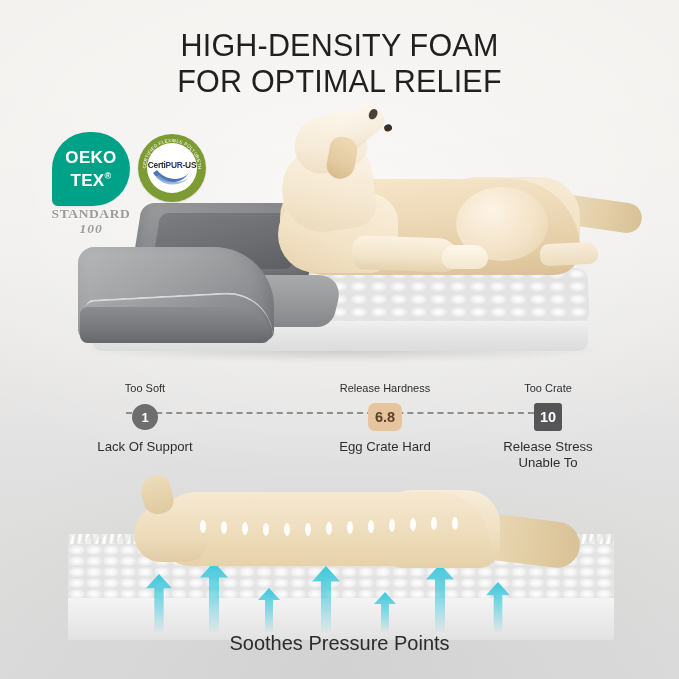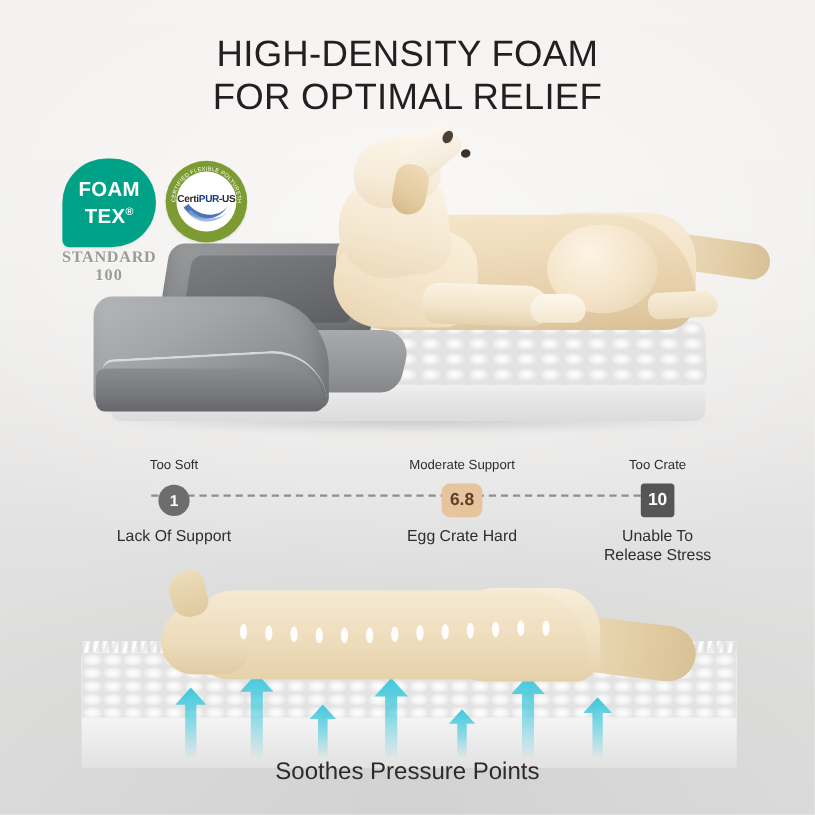--- a/index.html
+++ b/index.html
@@ -112,20 +112,21 @@
     font-family: "Liberation Serif", serif;
     font-weight: 700;
     font-size: 13.5px;
     line-height: 15px;
     letter-spacing: 0.6px;
     text-shadow: 0 1px 0 rgba(255,255,255,0.8);
   }
   .oeko-standard .num {
     display: block;
     letter-spacing: 1px;
+    font-style: italic;
   }
 
   .certipur {
     position: absolute;
     left: 98px;
     top: 2px;
     width: 68px;
     height: 68px;
     border-radius: 50%;
     background: #7d9b33;
@@ -677,21 +678,21 @@
 
   <div class="headline">
     <span class="line">HIGH-DENSITY FOAM</span>
     <span class="line">FOR OPTIMAL RELIEF</span>
   </div>
 
   <div class="badges">
 
     <div class="oeko-wrap">
       <div class="oeko-mark">
-        <span class="l1">FOAM</span>
+        <span class="l1">OEKO</span>
         <span class="l2"><span>TEX</span><sup>®</sup></span>
       </div>
       <div class="oeko-standard">
         <span>STANDARD</span>
         <span class="num">100</span>
       </div>
     </div>
 
     <div class="certipur">
       <svg class="ring-text" viewBox="0 0 68 68">
@@ -760,35 +761,35 @@
 
     <div class="scale-node n-soft">
       <div class="top-label">Too Soft</div>
       <div class="marker-row">
         <div class="marker soft">1</div>
       </div>
       <div class="bottom-label">Lack Of Support</div>
     </div>
 
     <div class="scale-node n-moderate">
-      <div class="top-label">Moderate Support</div>
+      <div class="top-label">Release Hardness</div>
       <div class="marker-row">
         <div class="marker moderate">6.8</div>
       </div>
       <div class="bottom-label">Egg Crate Hard</div>
     </div>
 
     <div class="scale-node n-hard">
       <div class="top-label">Too Crate</div>
       <div class="marker-row">
         <div class="marker hard">10</div>
       </div>
       <div class="bottom-label">
+        <div>Release Stress</div>
         <div>Unable To</div>
-        <div>Release Stress</div>
       </div>
     </div>
   </div>
 
   <div class="bottom-scene">
     <div class="foam-slab">
       <div class="zigzag"></div>
       <div class="slab-top">
         <div class="eggcrate"></div>
       </div>

